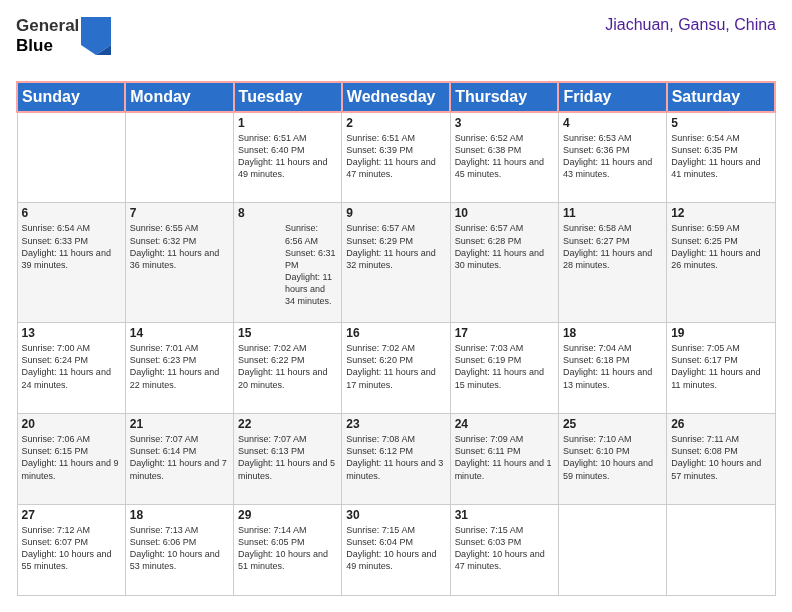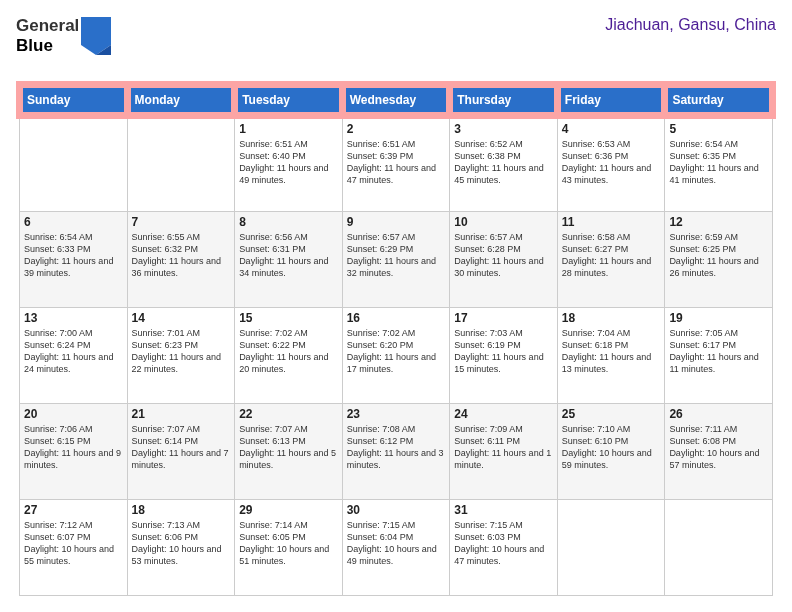--- a/index.html
+++ b/index.html
@@ -43,24 +43,24 @@
       color: #4c1d95;
     }
     .calendar {
       width: 100%;
       border-collapse: collapse;
       flex: 1;
     }
     .calendar th {
       background-color: #2a6fc9;
       color: #fff;
-      font-size: 12px;
+      font-size: 16px;
       font-weight: bold;
       padding: 5px 4px;
-      border: 7px solid #fca5a5;
+      border: 2px solid #fca5a5;
       text-align: left;
     }
     .calendar td {
       border: 1px solid #ccc;
       vertical-align: top;
       padding: 3px 4px;
       font-size: 9.5px;
       color: #222;
       width: 14.28%;
       height: 82px;
@@ -161,21 +161,21 @@
 Daylight: 11 hours and 39 minutes.</div>
           </td>
           <td>
             <div class="day-number">7</div>
             <div class="day-info" style="white-space: pre-line;">Sunrise: 6:55 AM
 Sunset: 6:32 PM
 Daylight: 11 hours and 36 minutes.</div>
           </td>
           <td>
             <div class="day-number">8</div>
-            <div class="day-info" style="white-space: pre-line;">Sunrise: 6:56 AM
+            <div class="day-info" style="white-space: pre-line; margin-left: 47px;">Sunrise: 6:56 AM
 Sunset: 6:31 PM
 Daylight: 11 hours and 34 minutes.</div>
           </td>
           <td>
             <div class="day-number">9</div>
             <div class="day-info" style="white-space: pre-line;">Sunrise: 6:57 AM
 Sunset: 6:29 PM
 Daylight: 11 hours and 32 minutes.</div>
           </td>
           <td>

